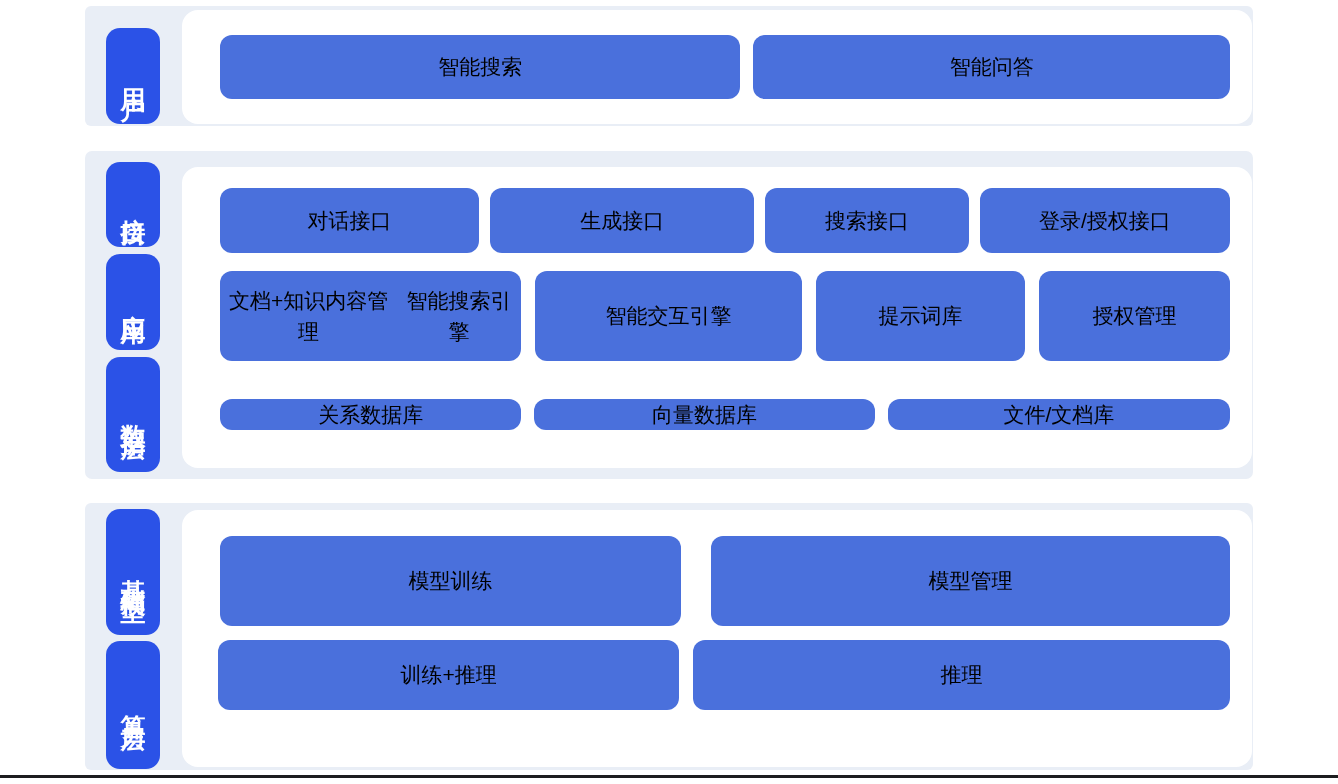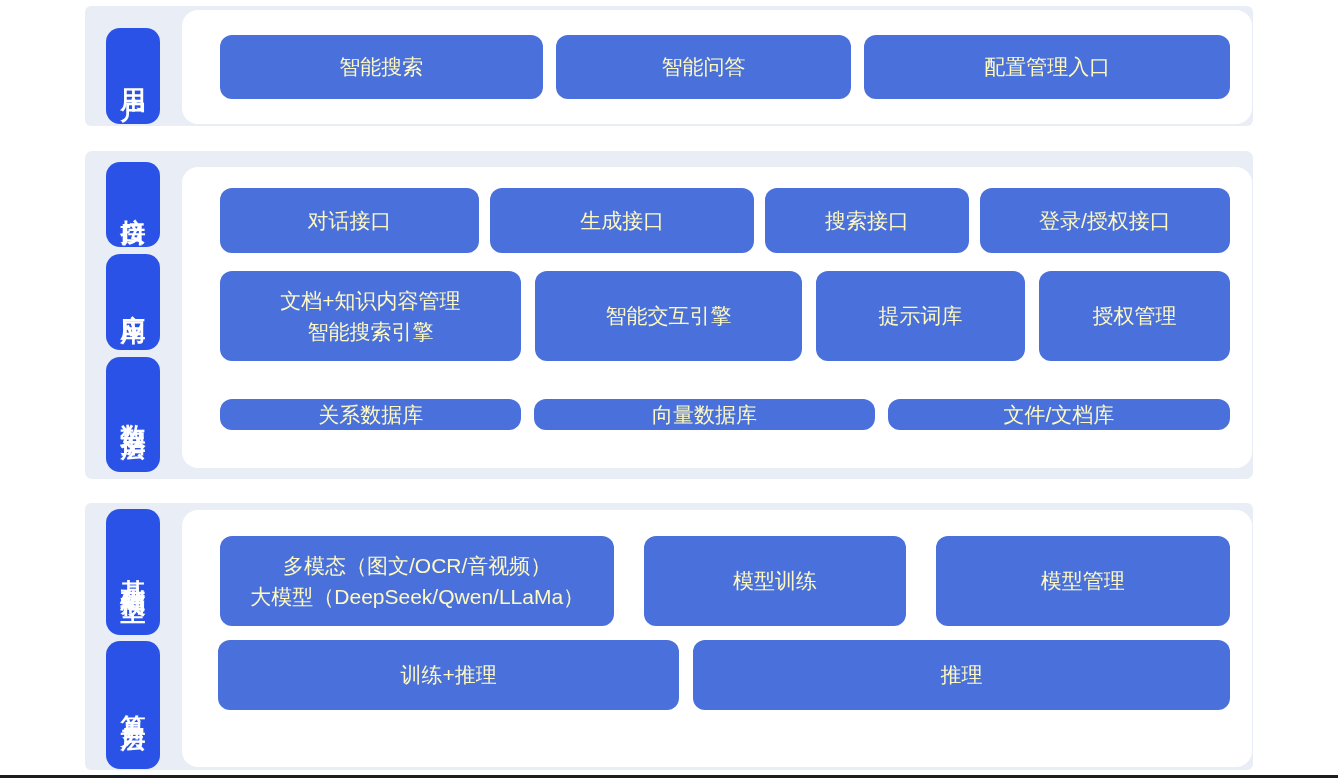--- a/index.html
+++ b/index.html
@@ -53,45 +53,44 @@
   .row-1a { top:25px;  height:64px; gap:13px; }
   .row-2a { top:21px;  height:65px; gap:11px; }
   .row-2b { top:104px; height:90px; gap:14px; }
   .row-2c { top:211px; height:73px; gap:13px;align-items:center; }
   .row-3a { top:26px;  height:90px; gap:30px; }
   .row-3b { top:130px; height:70px; gap:14px; left:36px; }
 
   .box {
     background:var(--box-blue, #4a70dc);
     border-radius:12px;
-    color:#fef9c3; font-size:21px;
+    color:#000000; font-size:21px;
     display:flex; align-items:center; justify-content:center;
     text-align:center; line-height:1.5;
     flex-shrink:0; flex-basis:0;
   }
-  .box.two-line { flex-direction:column; }
+  .box.two-line { flex-direction:row; }
   .bottom-rule {
     position:absolute; left:0; top:775px; width:1338px; height:3px;
     background:var(--rule-dark, #1d1d1f);
   }
 </style>
 </head>
 <body>
 
 <div class="page">
 
   <div class="band band-1">
     <div class="layer-label ll-user">
       <span>用户</span>
     </div>
     <div class="panel panel-1">
       <div class="row row-1a">
         <div class="box" style="flex-grow:323">智能搜索</div>
         <div class="box" style="flex-grow:296">智能问答</div>
-        <div class="box" style="flex-grow:366">配置管理入口</div>
       </div>
     </div>
   </div>
 
   <div class="band band-2">
     <div class="layer-label ll-interface">
       <span>接口</span>
     </div>
     <div class="layer-label ll-app">
       <span>应用</span>
@@ -125,24 +124,20 @@
 
   <div class="band band-3">
     <div class="layer-label ll-model">
       <span>基础模型</span>
     </div>
     <div class="layer-label ll-compute">
       <span>算力层</span>
     </div>
     <div class="panel panel-3">
       <div class="row row-3a">
-        <div class="box two-line" style="flex-grow:394">
-          <span>多模态（图文/OCR/音视频）</span>
-          <span>大模型（DeepSeek/Qwen/LLaMa）</span>
-        </div>
         <div class="box" style="flex-grow:261">模型训练</div>
         <div class="box" style="flex-grow:294">模型管理</div>
       </div>
       <div class="row row-3b">
         <div class="box" style="flex-grow:462">训练+推理</div>
         <div class="box" style="flex-grow:538">推理</div>
       </div>
     </div>
   </div>
 

